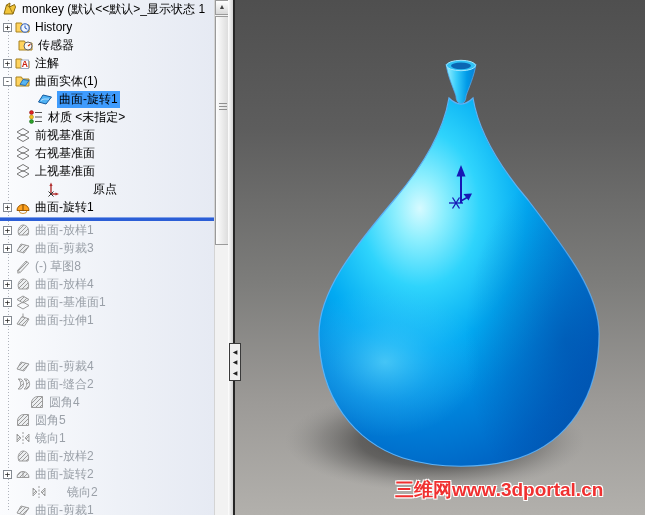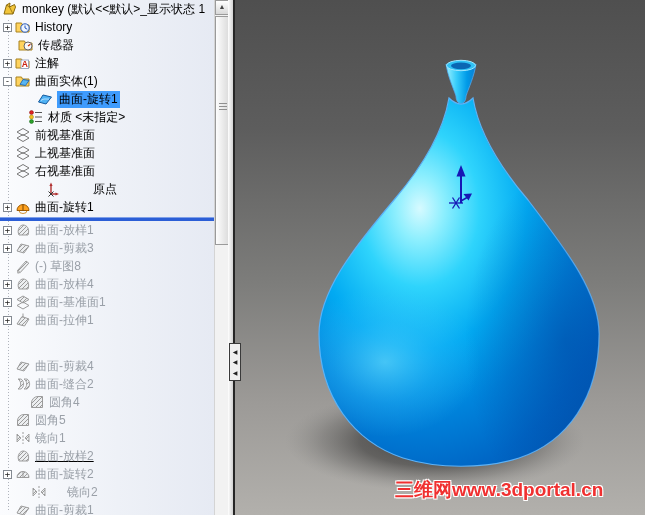--- a/index.html
+++ b/index.html
@@ -153,31 +153,31 @@
         <span class="lbl">前视基准面</span>
       </div>
       <div class="trow" style="padding-left: 3px;">
         <span class="sp" style="width: 12px;"></span>
         <span class="ic">
           <svg width="16" height="16" viewBox="0 0 16 16">
             <polygon points="8,1.5 14,5 8,8.5 2,5" fill="none" stroke="#787878" stroke-width="1"></polygon>
             <polygon points="8,7.5 14,11 8,14.5 2,11" fill="none" stroke="#787878" stroke-width="1"></polygon>
           </svg>
         </span>
-        <span class="lbl">上视基准面</span>
+        <span class="lbl">右视基准面</span>
       </div>
       <div class="trow" style="padding-left: 3px;">
         <span class="sp" style="width: 12px;"></span>
         <span class="ic">
           <svg width="16" height="16" viewBox="0 0 16 16">
             <polygon points="8,1.5 14,5 8,8.5 2,5" fill="none" stroke="#787878" stroke-width="1"></polygon>
             <polygon points="8,7.5 14,11 8,14.5 2,11" fill="none" stroke="#787878" stroke-width="1"></polygon>
           </svg>
         </span>
-        <span class="lbl">右视基准面</span>
+        <span class="lbl">上视基准面</span>
       </div>
       <div class="trow" style="padding-left: 3px; gap: 29px;">
         <span class="sp" style="width: 12px;"></span>
         <span class="ic">
           <svg width="16" height="16" viewBox="0 0 16 16">
             <line x1="7" y1="13" x2="7" y2="4" stroke="#b03030" stroke-width="1.4"></line>
             <polygon points="7,1.5 5.4,5 8.6,5" fill="#b03030"></polygon>
             <line x1="7" y1="13" x2="13" y2="13" stroke="#b03030" stroke-width="1.4"></line>
             <polygon points="15,13 11.5,11.4 11.5,14.6" fill="#b03030"></polygon>
             <line x1="4.5" y1="10.5" x2="9.5" y2="15.5" stroke="#333" stroke-width="1"></line>
@@ -296,21 +296,21 @@
         <span class="sp" style="width: 12px;"></span>
         <span class="ic">
           <svg width="16" height="16" viewBox="0 0 16 16">
             <polygon points="2,4 6,8 2,12" fill="url(#hatchp)" stroke="#9b9b9b" stroke-width="0.9"></polygon>
             <polygon points="14,4 10,8 14,12" fill="url(#hatchp)" stroke="#9b9b9b" stroke-width="0.9"></polygon>
             <line x1="8" y1="2" x2="8" y2="14" stroke="#9b9b9b" stroke-width="1" stroke-dasharray="2,1.5"></line>
           </svg>
         </span>
         <span class="lbl">镜向1</span>
       </div>
-      <div class="trow dim" style="padding-left: 3px; text-decoration: underline;">
+      <div class="trow dim" style="padding-left: 3px;">
         <span class="sp" style="width: 12px;"></span>
         <span class="ic">
           <svg width="16" height="16" viewBox="0 0 16 16">
             <path d="M4,13 C1.5,8 5,3 8,3 C12,3 15,7 13,13 Z" fill="url(#hatchp)" stroke="#9b9b9b" stroke-width="1"></path>
           </svg>
         </span>
         <span class="lbl">曲面-放样2</span>
       </div>
       <div class="trow dim" style="padding-left: 3px;">
         <span class="box">+</span>

